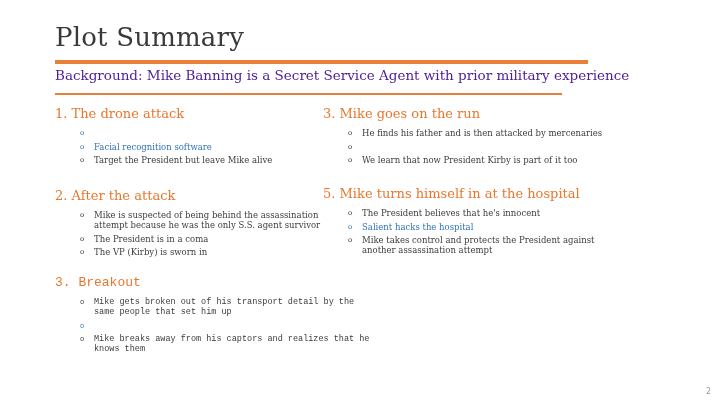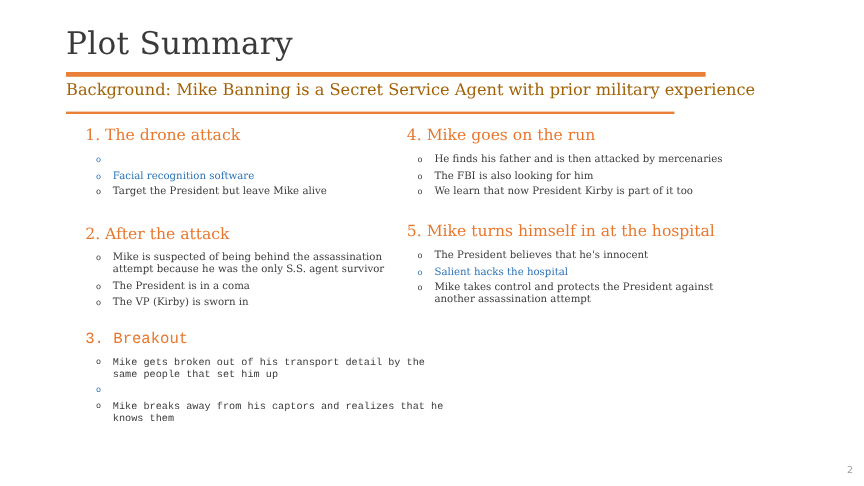--- a/index.html
+++ b/index.html
@@ -30,39 +30,39 @@
     width: 533px;
     height: 4px;
     background: #e8803a;
   }
   .subtitle {
     position: absolute;
     left: 55px;
     top: 67px;
     font-size: 13.5px;
     line-height: 17px;
-    color: #a16207;
+    color: #4c1d95;
     white-space: nowrap;
   }
   .rule-thin {
     position: absolute;
     left: 55px;
     top: 93px;
     width: 507px;
     height: 1.5px;
     background: #e8803a;
   }
   .plot-section { position: absolute; width: 270px; }
   .pos-s1 { left: 55px;  top: 106px; }
   .pos-s2 { left: 55px;  top: 188px; }
   .pos-s3 { left: 55px;  top: 275px; font-family: Liberation Mono, monospace; }
   .pos-s4 { left: 323px; top: 106px; }
   .pos-s5 { left: 323px; top: 186px; }
   .section-heading {
-    margin: 0 0 6px 16px;
+    margin: 0 0 6px 0;
     font-size: 13px;
     line-height: 16px;
     font-weight: normal;
     color: #e8772d;
     white-space: nowrap;
   }
   ul.bullets {
     margin: 0;
     padding: 0 0 0 25px;
     list-style: none;
@@ -156,29 +156,28 @@
       </li>
       <li class="bullet-item">
         <span class="marker">o</span>
         <span class="bullet-text">Mike breaks away from his captors and realizes that he
 knows them</span>
       </li>
     </ul>
   </section>
 
   <section class="plot-section pos-s4">
-    <h2 class="section-heading">4. Mike goes on the run</h2>
+    <h2 class="section-heading">3. Mike goes on the run</h2>
     <ul class="bullets">
       <li class="bullet-item">
         <span class="marker">o</span>
         <span class="bullet-text">He finds his father and is then attacked by mercenaries</span>
       </li>
       <li class="bullet-item">
         <span class="marker">o</span>
-        <span class="bullet-text">The FBI is also looking for him</span>
       </li>
       <li class="bullet-item">
         <span class="marker">o</span>
         <span class="bullet-text">We learn that now President Kirby is part of it too</span>
       </li>
     </ul>
   </section>
 
   <section class="plot-section pos-s5">
     <h2 class="section-heading">5. Mike turns himself in at the hospital</h2>

